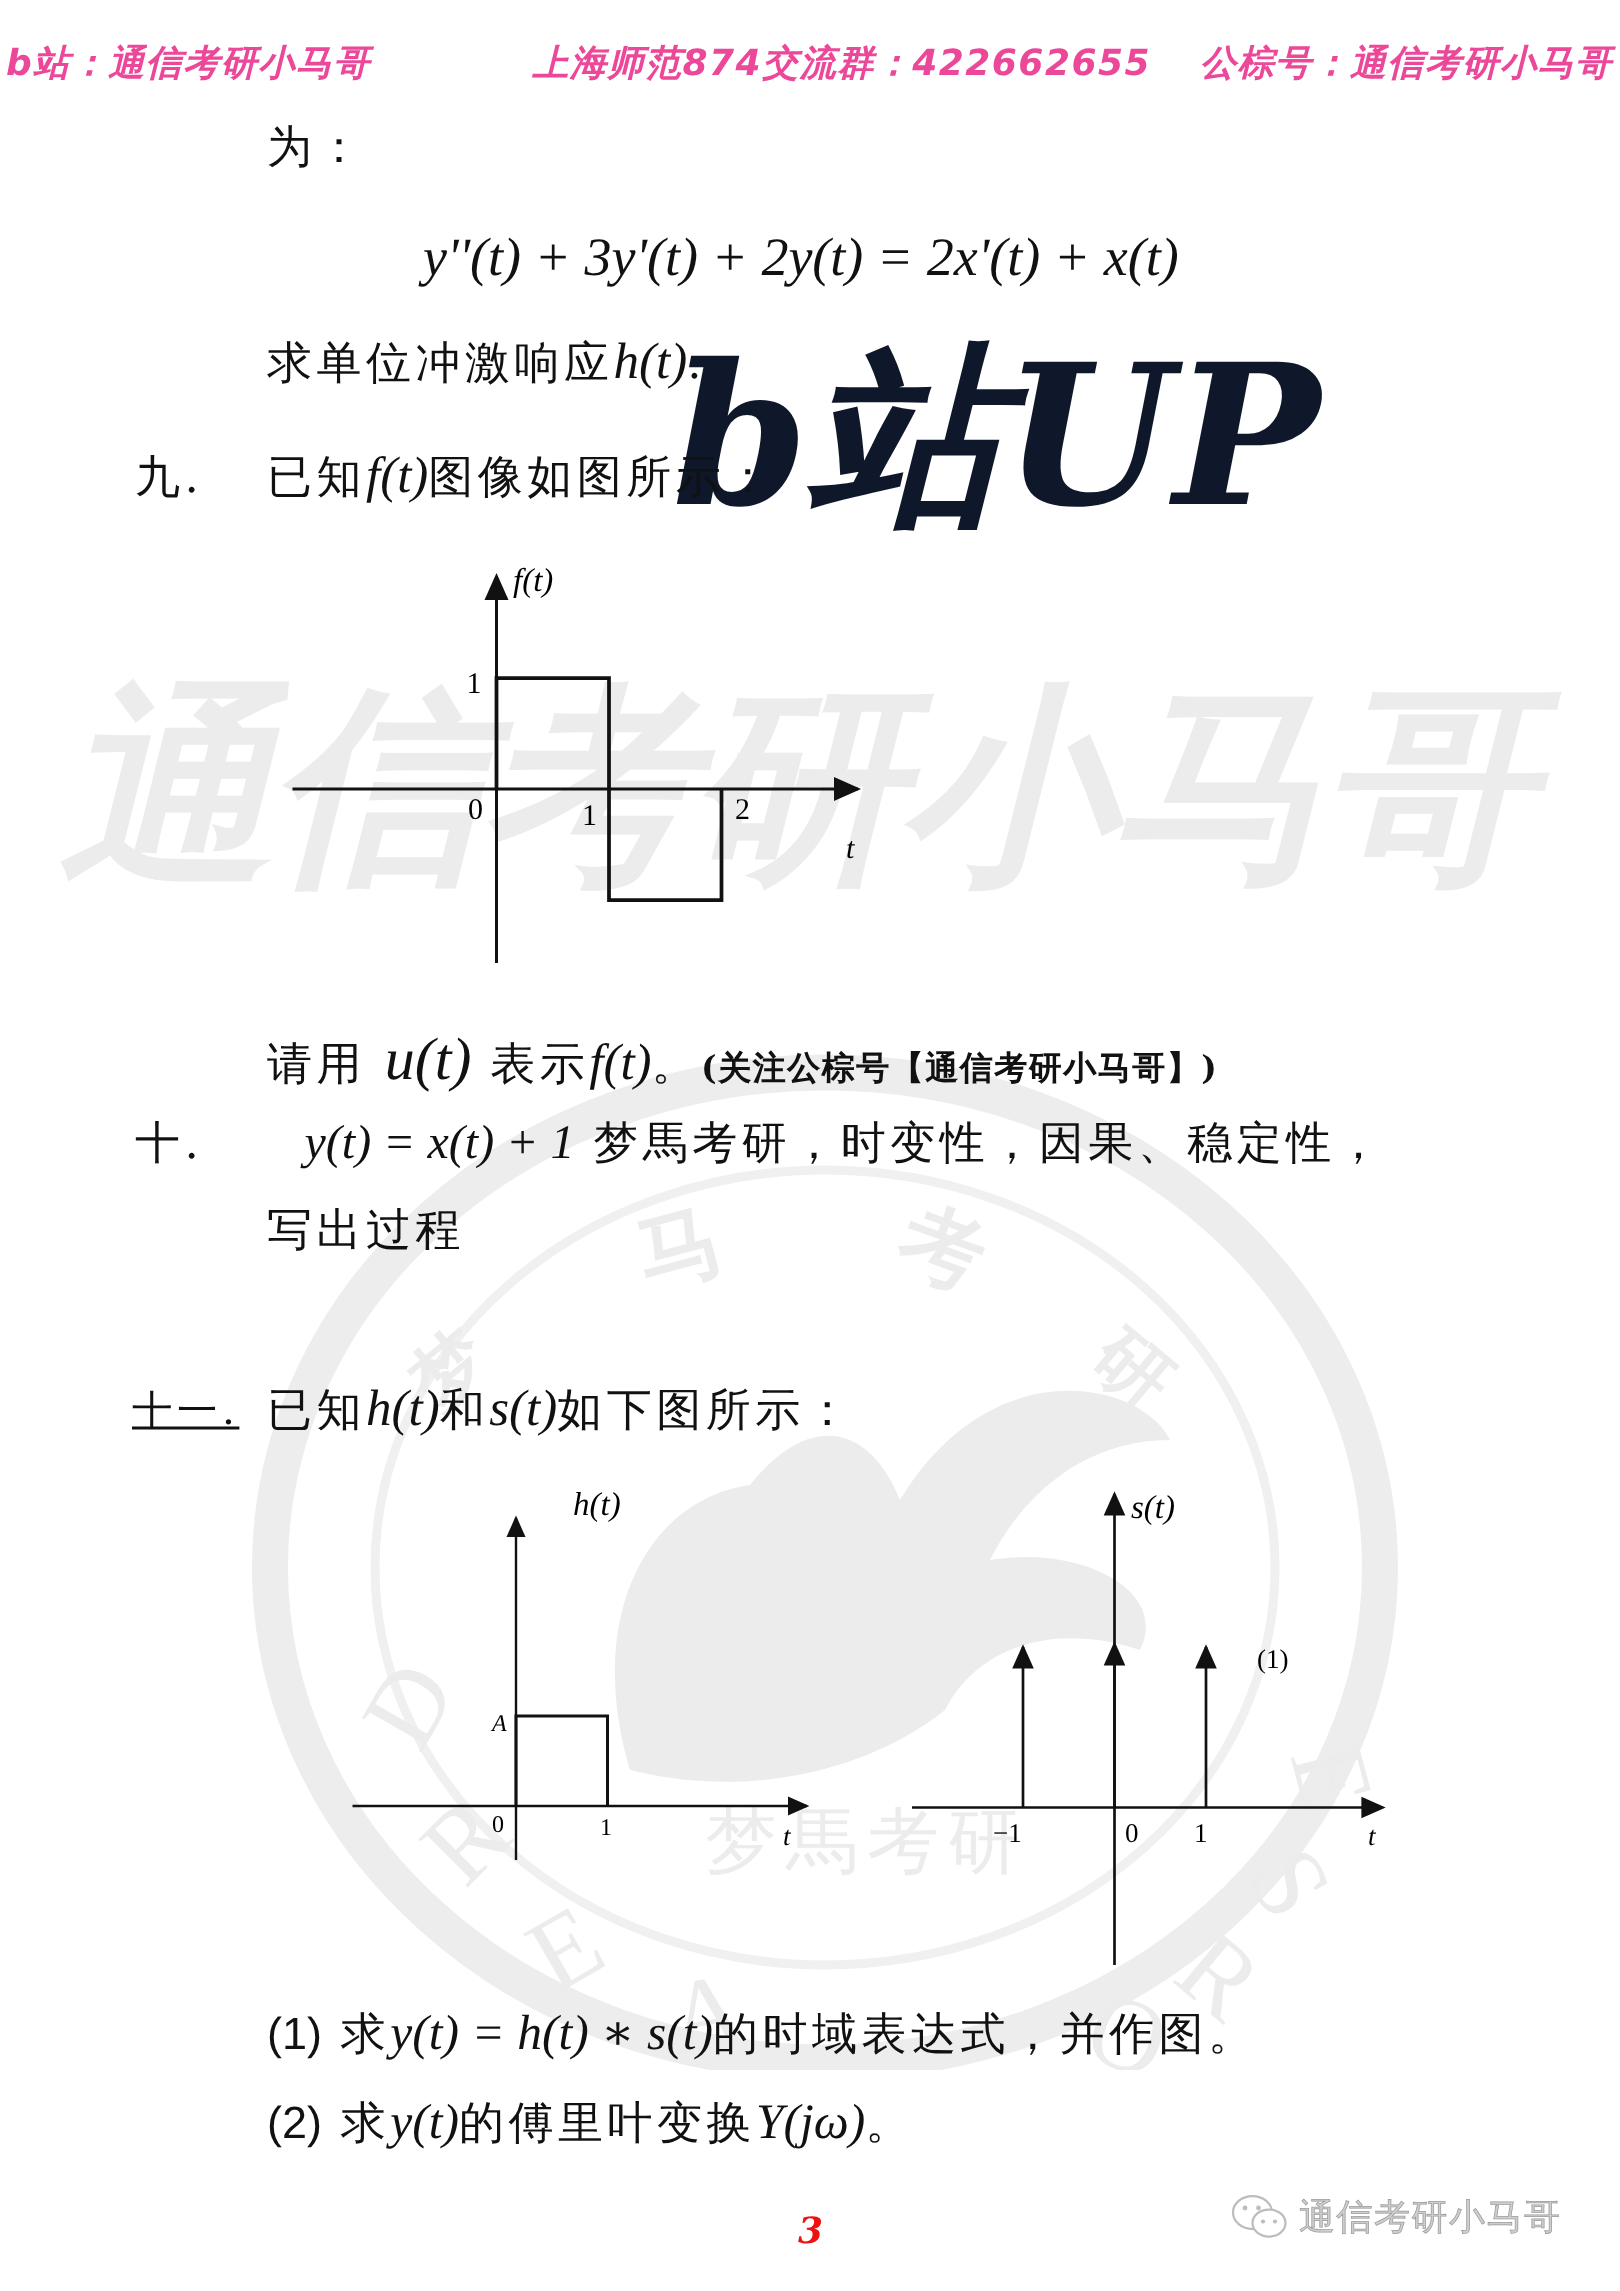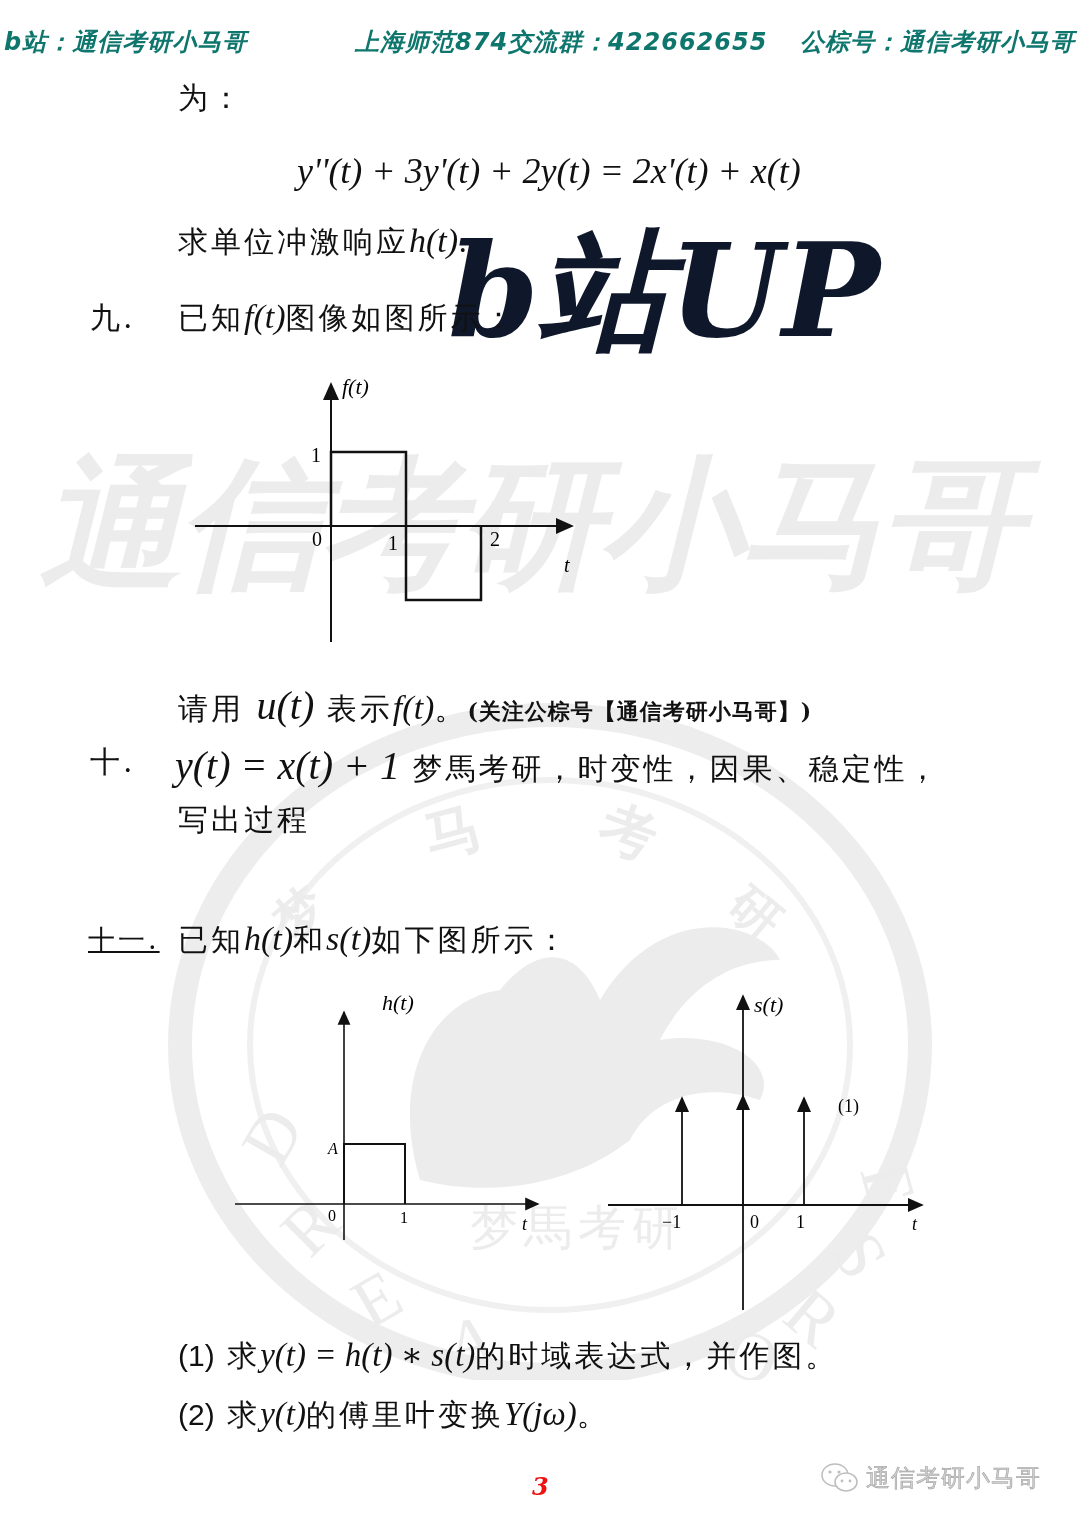--- a/index.html
+++ b/index.html
@@ -2,21 +2,21 @@
 <html><head>
   <meta charset="utf-8">
   <style>
     html, body { margin: 0; padding: 0; background: #ffffff; }
     body {
       width: 1080px; height: 1527px; position: relative; overflow: hidden;
       font-family: "DejaVu Serif", "Liberation Serif", serif; color: #111;
     }
     .abs { position: absolute; }
     .hdr {
-      color: #0f766e; font-weight: bold; font-size: 24px; top: 26px;
+      color: #ec4899; font-weight: bold; font-size: 24px; top: 26px;
       font-family: "DejaVu Sans", sans-serif; font-style: italic; letter-spacing: 1px;
       white-space: nowrap;
     }
     .txt { font-size: 30px; white-space: nowrap; letter-spacing: 3px; }
     .math { font-family: "Liberation Serif", "DejaVu Serif", serif; font-style: italic; letter-spacing: 0; }
     .note { font-size: 22px; font-weight: bold; letter-spacing: 1px; }
     .wm { color: #ececec; font-family: "DejaVu Serif", serif; font-weight: bold; white-space: nowrap; }
     svg text { font-family: "Liberation Serif", "DejaVu Serif", serif; }
   </style>
 </head>
@@ -42,21 +42,21 @@
 <div class="abs wm" style="left:600px; top:795px; font-size:56px; transform:rotate(20deg);">考</div>
 <div class="abs wm" style="left:275px; top:880px; font-size:50px; transform:rotate(-40deg);">梦</div>
 <div class="abs wm" style="left:730px; top:880px; font-size:50px; transform:rotate(40deg);">研</div>
 <div class="abs wm" style="left:470px; top:1180px; font-size:48px; letter-spacing:6px; font-weight:normal;margin-top:16px;">梦馬考研</div>
 
 <div class="abs hdr" style="left:4px;">b站：通信考研小马哥</div>
 <div class="abs hdr" style="left:355px;">上海师范874交流群：422662655</div>
 <div class="abs hdr" style="left:800px;">公棕号：通信考研小马哥</div>
 
 <div class="abs txt" style="left:178px; top:78px;">为：</div>
-<div class="abs txt math" style="left:297px; top:150px; font-size:36px; font-style:italic;">y''(t) + 3y'(t) + 2y(t) = 2x'(t) + x(t)</div>
+<div class="abs txt math" style="left:282px; top:150px; font-size:36px; font-style:italic;">y''(t) + 3y'(t) + 2y(t) = 2x'(t) + x(t)</div>
 <div class="abs txt" style="left:178px; top:222px;">
   <span>求单位冲激响应</span><span class="math" style="font-size:34px;">h(t)</span><span>.</span>
 </div>
 
 <div class="abs txt" style="left:90px; top:298px;">九.</div>
 <div class="abs txt" style="left:178px; top:298px;">
   <span>已知</span><span class="math" style="font-size:34px;">f(t)</span><span>图像如图所示：</span>
 </div>
 
 <svg class="abs" style="left:180px; top:370px;" width="420" height="280" viewBox="0 0 420 280">
@@ -77,21 +77,21 @@
 </svg>
 
 <div class="abs txt" style="left:178px; top:682px;">
   <span>请用</span>
   <span class="math" style="font-size:40px;">u(t)</span>
   <span>表示</span><span class="math" style="font-size:34px;">f(t)</span><span>。</span><span class="note">(关注公棕号【通信考研小马哥】)</span>
 </div>
 
 <div class="abs txt" style="left:90px; top:742px;">十.</div>
 <div class="abs txt" style="left:175px; top:742px;">
-  <span class="math" style="font-size:40px;">y(t) = x(t) + 1</span>
+  <span class="math" style="font-size:32px;margin-left:28px;">y(t) = x(t) + 1</span>
   <span>梦馬考研，时变性，因果、稳定性，</span>
 </div>
 <div class="abs txt" style="left:178px; top:800px;">写出过程</div>
 
 <div class="abs txt" style="left:88px; top:922px; font-size:27px; font-weight:normal;text-decoration:underline;">十一.</div>
 <div class="abs txt" style="left:178px; top:920px;">
   <span>已知</span><span class="math" style="font-size:34px;">h(t)</span><span>和</span><span class="math" style="font-size:34px;">s(t)</span><span>如下图所示：</span>
 </div>
 
 <svg class="abs" style="left:220px; top:980px;" width="330" height="260" viewBox="0 0 330 260">

